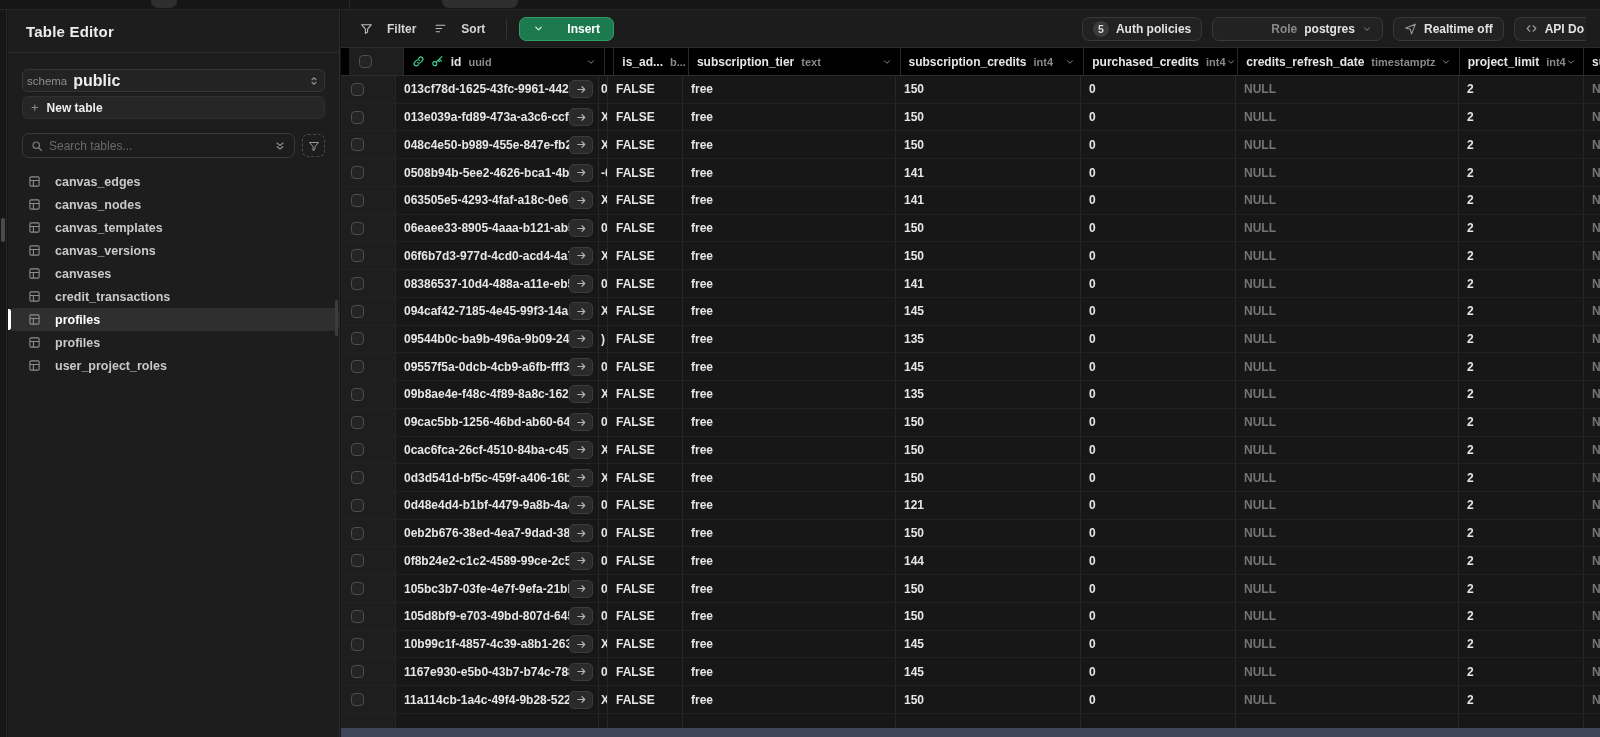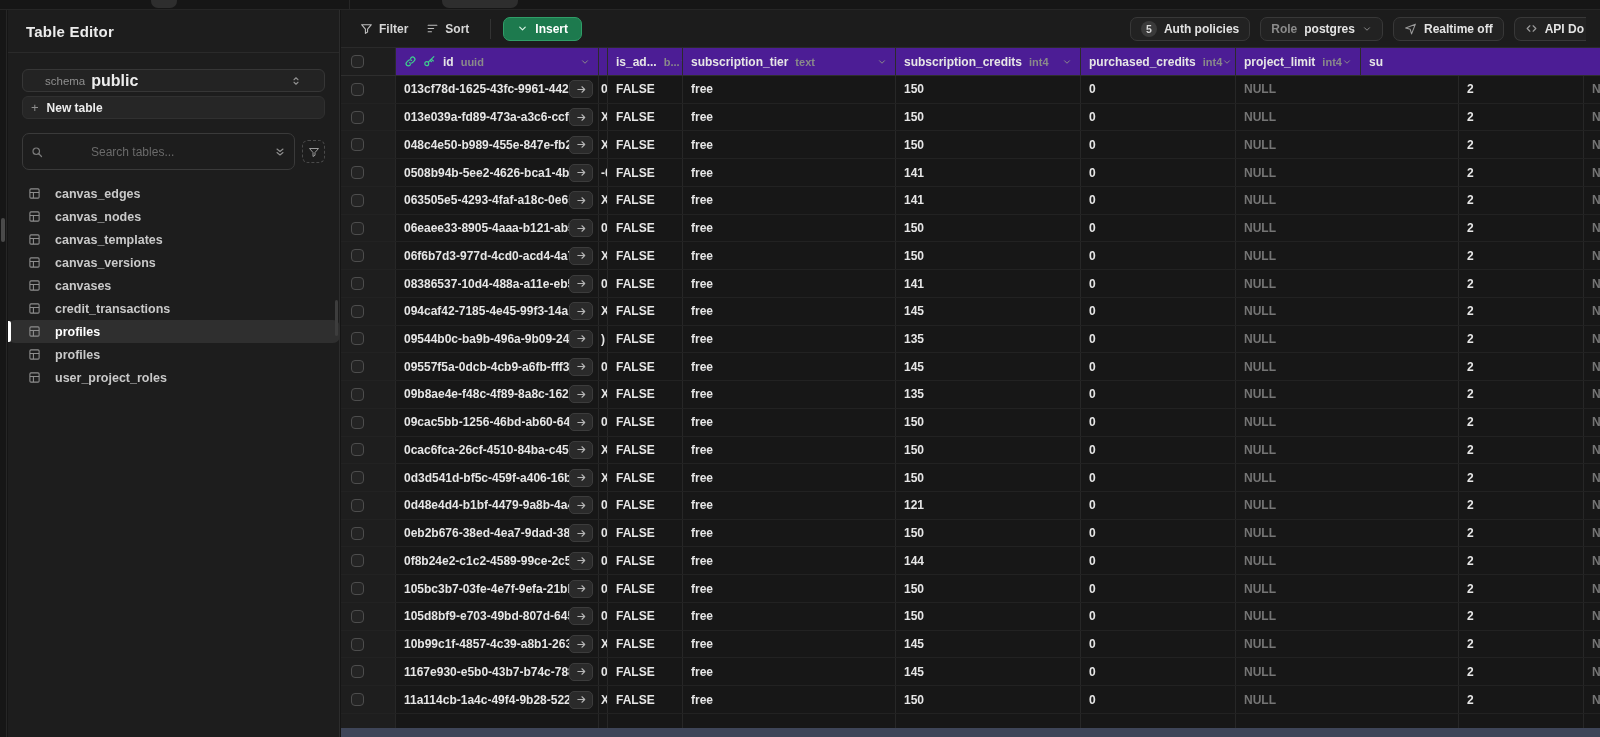--- a/index.html
+++ b/index.html
@@ -20,30 +20,30 @@
   .rail-thumb { position:absolute; left:1px; top:208px; width:4px; height:24px;
     background:#4a4a4a; border-radius:2px; }
 
   
   .sidebar { position:absolute; left:8px; top:10px; width:332px; height:727px;
     background:#1d1d1d; border-right:1px solid #2c2c2c; }
   .sidebar-header { height:43px; border-bottom:1px solid #2a2a2a; display:flex; align-items:center; padding:0 18px; }
   .sidebar-title { color:#ececec; font-size:15px; font-weight:700; letter-spacing:.2px; }
   .sidebar-body { padding:16px 14px 0 14px; }
   .schema-select { height:23px; background:#232323; border:1px solid #363636; border-radius:6px;
-    display:flex; align-items:center; padding:0 22px; cursor:pointer; }
+    display:flex; align-items:center; padding:0 4px; cursor:pointer; }
   .schema-select .lbl { color:#8f8f8f; font-size:11.5px; margin-right:6px; }
   .schema-select .val { color:#ededed; font-size:16px; font-weight:700; flex:1; }
   .new-table-btn { margin-top:4px; height:23px; background:#262626; border:1px solid #303030; border-radius:6px;
     display:flex; align-items:center; padding:0 8px; cursor:pointer; }
   .new-table-btn .plus { color:#8f8f8f; font-size:13px; margin-right:8px; }
   .new-table-btn .txt { color:#ededed; font-size:12px; font-weight:700; }
   .search-row { margin-top:14px; display:flex; align-items:center; gap:7px; }
-  .search-input { flex:1; height:37px; border:1px solid #3a3a3a; border-radius:7px;
-    display:flex; align-items:center; padding:0 8px; background:transparent;gap:42px; }
+  .search-input { flex:1; height:25px; border:1px solid #3a3a3a; border-radius:7px;
+    display:flex; align-items:center; padding:0 8px; background:transparent; }
   .search-input .ph { color:#6a6a6a; font-size:12px; flex:1; margin-left:6px; }
   .filter-mini-btn { width:23px; height:23px; border:1px dashed #4a4a4a; border-radius:6px;
     display:flex; align-items:center; justify-content:center; cursor:pointer; }
   .table-list { margin:12px 0 0 -14px; width:332px; }
   .side-item { height:23px; display:flex; align-items:center; padding:0 14px 0 20px;
     cursor:pointer; position:relative; }
   .side-item .side-label { color:#c9c9c9; font-size:12.5px; font-weight:600; margin-left:14px; }
   .side-item.selected { background:#2f2f2f;border-radius:7px; }
   .side-item.selected::before { content:""; position:absolute; left:0; top:1px; bottom:1px; width:3px;
     background:#ffffff; border-radius:0 2px 2px 0; }
@@ -51,36 +51,36 @@
   .side-item .lock { display:none; margin-left:8px; }
   .side-item.locked .lock { display:inline-flex; }
   .side-scroll-thumb { position:absolute; right:1px; top:290px; width:3px; height:36px;
     background:#3d3d3d; border-radius:2px; }
 
   
   .main { position:absolute; left:341px; top:10px; width:1259px; height:727px; background:#171717; }
 
   .toolbar { height:38px; background:#1c1c1c; border-bottom:1px solid #2a2a2a;
     display:flex; align-items:center; padding:0 10px; }
-  .tb-btn { display:flex; align-items:center; gap:6px; color:#d6d6d6; font-size:12px; font-weight:700;
+  .tb-btn { display:flex; align-items:center; gap:14px; color:#d6d6d6; font-size:12px; font-weight:700;
     padding:4px 9px; border-radius:6px; cursor:pointer; }
   .tb-divider { width:1px; height:20px; background:#333333; margin:0 12px; }
-  .insert-btn { display:flex; align-items:center; gap:7px; background:#1d7a4e; border:1px solid #2f9e68;
+  .insert-btn { display:flex; align-items:center; gap:23px; background:#1d7a4e; border:1px solid #2f9e68;
     color:#ffffff; font-size:12px; font-weight:700; height:24px; padding:0 13px; border-radius:7px; cursor:pointer; }
   .tb-right { margin-left:auto; display:flex; align-items:center; gap:10px; padding-right:4px; }
   .pill { display:flex; align-items:center; gap:7px; height:24px; padding:0 10px;
     background:#222222; border:1px solid #383838; border-radius:7px; color:#e3e3e3;
     font-size:12px; font-weight:700; cursor:pointer; white-space:nowrap; }
-  .pill .muted { color:#8a8a8a; font-weight:600; }
+  .pill .muted { color:#8a8a8a; font-weight:600;margin-left:48px; }
   .badge { min-width:16px; height:16px; border-radius:8px; background:#3a3a3a; color:#d8d8d8;
     font-size:10.5px; font-weight:700; display:flex; align-items:center; justify-content:center; padding:0 4px; }
   .pill.api { border-radius:7px 0 0 7px; border-right:none; padding-right:2px; }
 
   
-  .grid-header { height:28px; background:#4c1d95; border-bottom:1px solid #2e2e2e; display:flex; }
+  .grid-header { height:28px; background:#000000; border-bottom:1px solid #2e2e2e; display:flex;padding-left:8px; }
   .hcell { display:flex; align-items:center; border-right:1px solid #2b2b2b; padding:0 8px;
     color:#e6e6e6; font-size:12px; font-weight:700; position:relative; overflow:hidden; cursor:pointer; }
   .hcell .type { color:#8a8a8a; font-weight:600; font-size:11px; margin-left:7px; }
   .hcell .chev { margin-left:auto; display:inline-flex; }
   .row { display:flex; height:27.74px; border-bottom:1px solid #222222; cursor:pointer; }
   .cell { display:flex; align-items:center; border-right:1px solid #272727; padding:0 8px;
     color:#e6e6e6; font-size:12px; font-weight:700; overflow:hidden; white-space:nowrap; position:relative; }
   .cell.null-val { color:#757575; }
   .c-select { width:55px; justify-content:flex-start; padding-left:10px; background:#1e1e1e; }
   .c-id     { width:203px; }
@@ -363,20 +363,29 @@
     </div>
     <div class="hcell c-purch">
       <span>purchased_credits</span>
       <span class="type">int4</span>
       <span class="chev">
         <svg width="10" height="10" viewBox="0 0 24 24" fill="none" stroke="#8a8a8a" stroke-width="2.4" stroke-linecap="round" stroke-linejoin="round">
             <path d="M6 9l6 6 6-6"></path>
           </svg>
       </span>
     </div>
+    <div class="hcell c-refresh">
+      <span>credits_refresh_date</span>
+      <span class="type">timestamptz</span>
+      <span class="chev">
+        <svg width="10" height="10" viewBox="0 0 24 24" fill="none" stroke="#8a8a8a" stroke-width="2.4" stroke-linecap="round" stroke-linejoin="round">
+            <path d="M6 9l6 6 6-6"></path>
+          </svg>
+      </span>
+    </div>
     <div class="hcell c-limit">
       <span>project_limit</span>
       <span class="type">int4</span>
       <span class="chev">
         <svg width="10" height="10" viewBox="0 0 24 24" fill="none" stroke="#8a8a8a" stroke-width="2.4" stroke-linecap="round" stroke-linejoin="round">
             <path d="M6 9l6 6 6-6"></path>
           </svg>
       </span>
     </div>
     <div class="hcell c-su">

